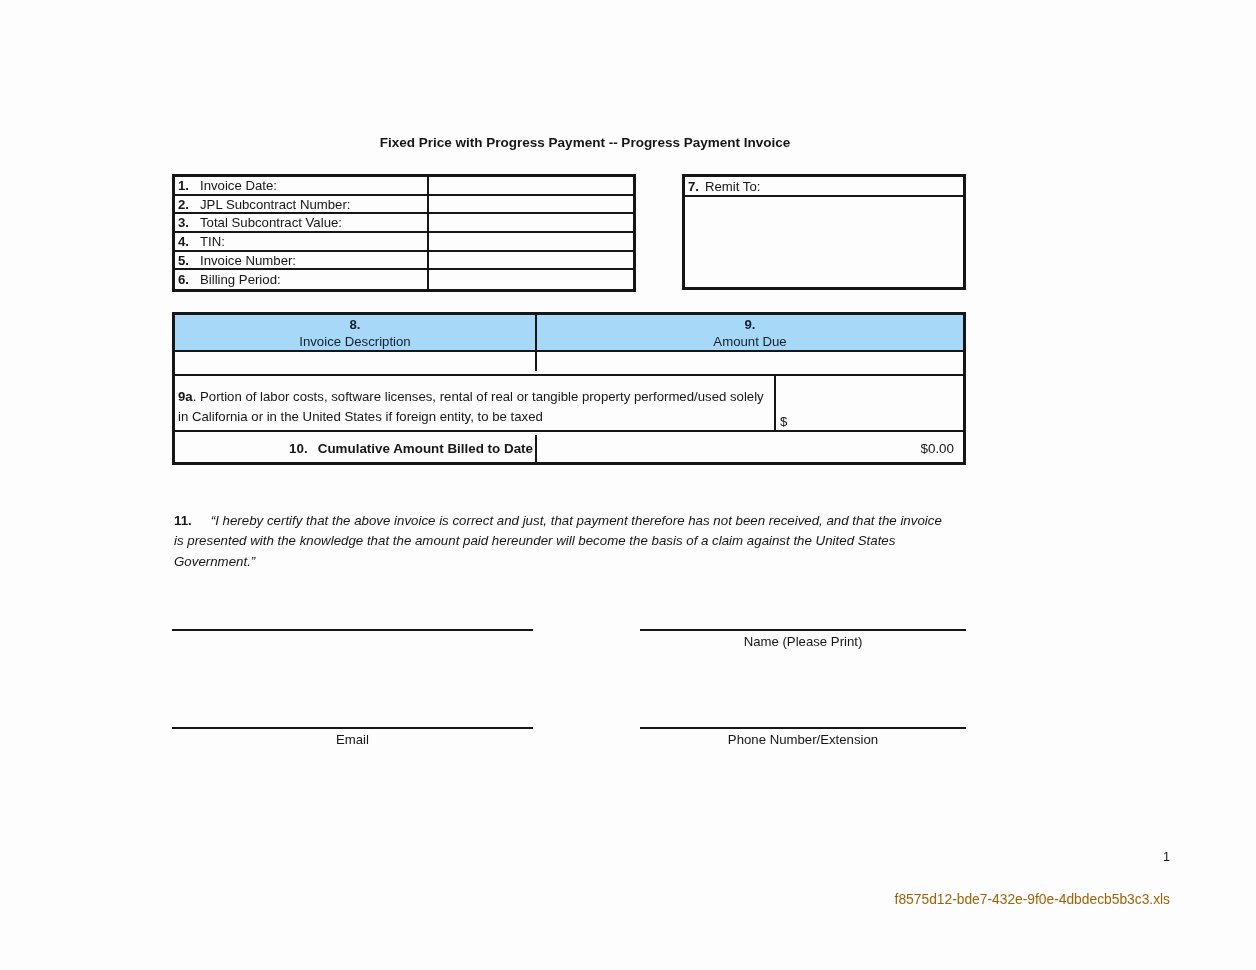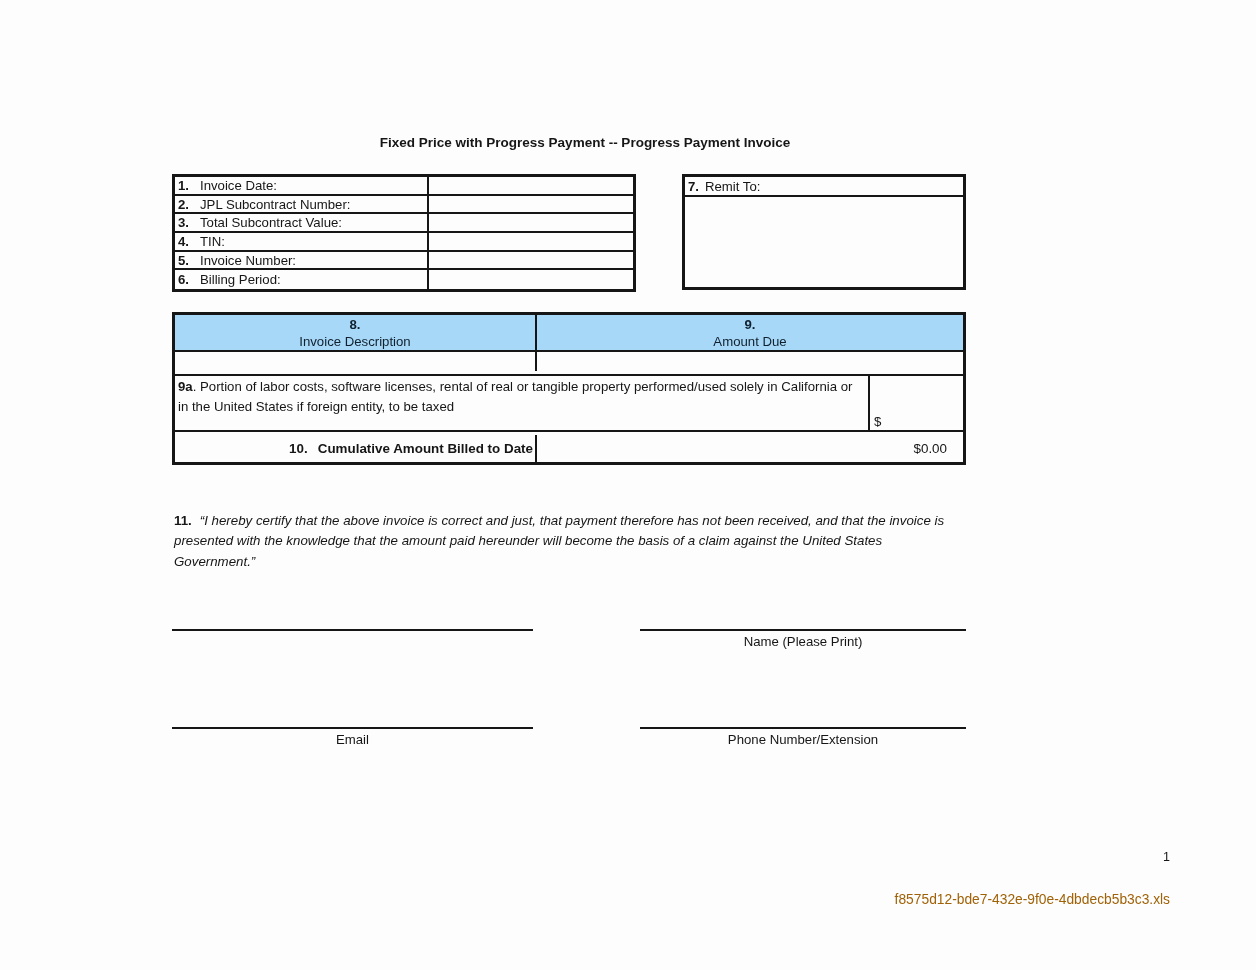--- a/index.html
+++ b/index.html
@@ -58,46 +58,46 @@
   .mt-h-col1, .mt-h-col2 { display:flex; flex-direction:column; justify-content:center; text-align:center; font-size:13.2px; line-height:17px; color:#10202e; }
   .mt-h-num { font-weight:bold; }
   .mt-empty-row { display:flex; height:19px; }
   .mt-empty-c1 { width:362px; border-right:2px solid #161616; }
   .mt-empty-c2 { flex:1; }
   .mt-9a {
     display:flex; height:58px; margin:3px 0;
     border-top:2px solid #161616; border-bottom:2px solid #161616;
   }
   .mt-9a-desc {
-    width:695px; border-right:2px solid #161616;
-    font-size:13.2px; line-height:19.5px; padding:1px 10px 0 3px;
+    width:601px; border-right:2px solid #161616;
+    font-size:13.2px; line-height:19.5px; padding:11px 10px 0 3px;
   }
   .mt-9a-num { font-weight:bold; }
   .mt-9a-amount {
     flex:1; display:flex; flex-direction:column; justify-content:flex-end;
     font-size:13.2px; padding:0 0 1px 4px;
   }
   .mt-row10 { display:flex; height:27px; font-size:13.4px; }
   .mt-row10-label {
     width:362px; border-right:2px solid #161616;
     display:flex; align-items:center; justify-content:flex-end;
     font-weight:bold; padding-right:2px;text-align:center;
   }
   .mt-row10-num { margin-right:10px; }
   .mt-row10-amount {
     flex:1; display:flex; align-items:center; justify-content:flex-end;
-    padding-right:16px;
+    padding-right:9px;
   }
 
   
   .certification {
     left:174px; top:511px; width:776px;
     font-size:13.3px; line-height:20.3px;
   }
-  .cert-num { font-weight:bold; font-style:normal; margin-right:8px; }
+  .cert-num { font-weight:bold; font-style:normal; margin-right:19px; }
   .cert-text { font-style:italic; }
 
   
   .sig-line { height:2px; background:#161616; }
   .sig-label { text-align:center; font-size:13.2px; margin-top:3px; }
   .sig-a1 { left:172px; top:629px; width:361px; }
   .sig-a2 { left:640px; top:629px; width:326px; }
   .sig-b1 { left:172px; top:727px; width:361px; }
   .sig-b2 { left:640px; top:727px; width:326px; }
 

